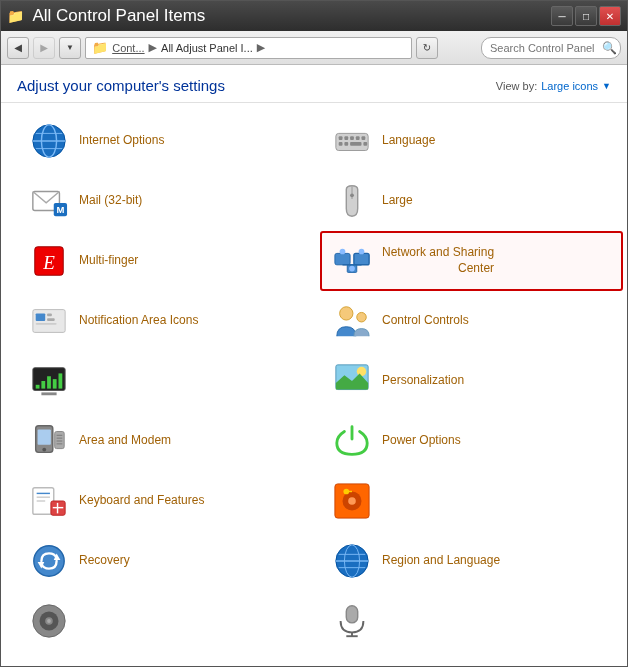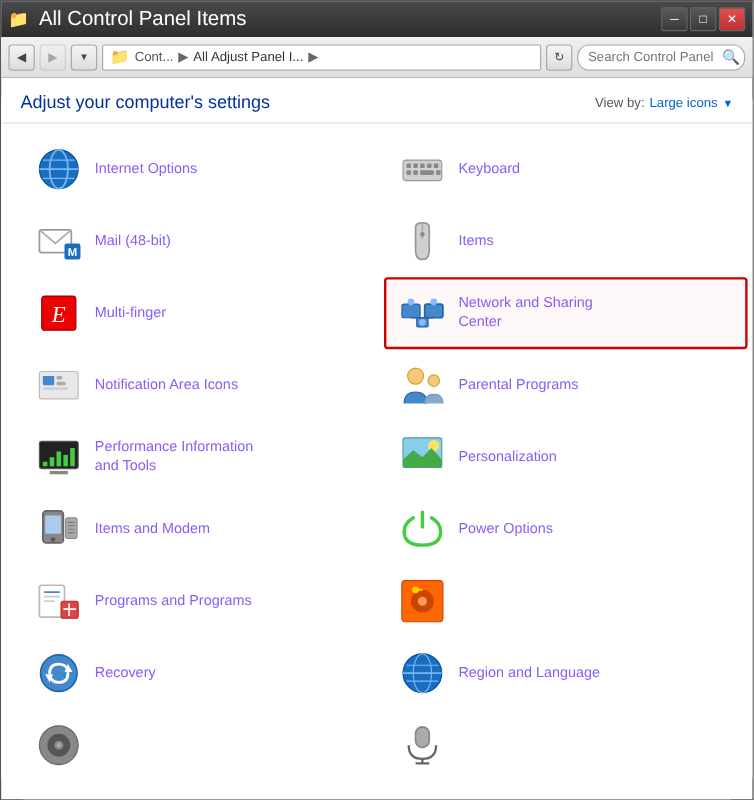--- a/index.html
+++ b/index.html
@@ -100,20 +100,21 @@
     .search-box {
       width: 140px;
       height: 22px;
       border: 1px solid #aaa;
       border-radius: 10px;
       padding: 0 24px 0 8px;
       font-size: 11px;
       color: #999;
       background: #fff;
       position: relative;
+      margin-left: 39px;
     }
     .search-wrap {
       position: relative;
       display: flex;
       align-items: center;
     }
     .search-icon-btn {
       position: absolute;
       right: 4px;
       color: #666;
@@ -184,22 +185,23 @@
       width: 40px;
       height: 40px;
       flex-shrink: 0;
       display: flex;
       align-items: center;
       justify-content: center;
       font-size: 28px;
     }
     .item-label {
       font-size: 12px;
-      color: #8b5cf6;
+      color: #a16207;
       line-height: 1.3;
+      text-align: right;
     }
     
     .items-container::-webkit-scrollbar { width: 16px; }
     .items-container::-webkit-scrollbar-track { background: #f0f0f0; border-left: 1px solid #ddd; }
     .items-container::-webkit-scrollbar-thumb { background: linear-gradient(to right, #d0d0d0, #b0b0b0); border: 1px solid #aaa; border-radius: 2px; }
     
     .icon-svg { width: 38px; height: 38px; }
   </style>
 </head>
 <body>
@@ -217,21 +219,21 @@
       <div class="titlebar-btn" style="background:linear-gradient(to bottom,#e05050,#c03030);">✕</div>
     </div>
   </div>
 
   <div class="addressbar">
     <div class="nav-btn">◀</div>
     <div class="nav-btn disabled">▶</div>
     <div class="nav-btn" style="font-size:8px;">▼</div>
     <div class="address-box">
       <span style="font-size:13px;margin-right:4px;">📁</span>
-      <span style="color:#555;">Cont...</span>
+      <span style="color:#555;text-decoration:underline;">Cont...</span>
       <span class="address-arrow">▶</span>
       <span style="color:#333;">All Adjust Panel I...</span>
       <span class="address-arrow">▶</span>
     </div>
     <div class="nav-btn">↻</div>
     <div class="search-wrap">
       <input class="search-box" type="text" placeholder="Search Control Panel" style="">
       <span class="search-icon-btn">🔍</span>
     </div>
   </div>
@@ -269,42 +271,42 @@
                 <rect x="12" y="15" width="4" height="4" rx="1" fill="#888"></rect>
                 <rect x="18" y="15" width="4" height="4" rx="1" fill="#888"></rect>
                 <rect x="24" y="15" width="4" height="4" rx="1" fill="#888"></rect>
                 <rect x="30" y="15" width="4" height="4" rx="1" fill="#888"></rect>
                 <rect x="6" y="21" width="4" height="4" rx="1" fill="#888"></rect>
                 <rect x="12" y="21" width="4" height="4" rx="1" fill="#888"></rect>
                 <rect x="18" y="21" width="12" height="4" rx="1" fill="#888"></rect>
                 <rect x="32" y="21" width="4" height="4" rx="1" fill="#888"></rect>
               </svg>
             </div>
-            <span class="item-label">Keyboard</span>
+            <span class="item-label">Language</span>
           </div>
           <div class="item">
             <div class="item-icon">
               <svg class="icon-svg" viewBox="0 0 40 40">
                 <rect x="3" y="10" width="28" height="20" rx="2" fill="#fff" stroke="#999" stroke-width="1.5"></rect>
                 <polyline points="3,10 17,22 31,10" fill="none" stroke="#aaa" stroke-width="1.5"></polyline>
                 <rect x="25" y="22" width="14" height="14" rx="2" fill="#1a6ec0"></rect>
                 <text x="32" y="33" text-anchor="middle" fill="#fff" font-size="10" font-weight="bold">M</text>
               </svg>
             </div>
-            <span class="item-label">Mail (48-bit)</span>
+            <span class="item-label">Mail (32-bit)</span>
           </div>
           <div class="item">
             <div class="item-icon">
               <svg class="icon-svg" viewBox="0 0 40 40">
                 <path d="M14 8 Q14 4 20 4 Q26 4 26 8 L26 28 Q26 36 20 36 Q14 36 14 28 Z" fill="#d0d0d0" stroke="#999" stroke-width="1.5"></path>
                 <line x1="20" y1="4" x2="20" y2="18" stroke="#aaa" stroke-width="1.5"></line>
                 <circle cx="20" cy="14" r="2" fill="#888"></circle>
               </svg>
             </div>
-            <span class="item-label">Items</span>
+            <span class="item-label">Large</span>
           </div>
           <div class="item">
             <div class="item-icon">
               <svg class="icon-svg" viewBox="0 0 40 40">
                 <rect x="5" y="5" width="30" height="30" rx="3" fill="#e00" stroke="#900" stroke-width="1"></rect>
                 <text x="20" y="28" text-anchor="middle" fill="#fff" font-size="20" font-family="serif" font-style="italic">E</text>
               </svg>
             </div>
             <span class="item-label">Multi-finger</span>
           </div>
@@ -337,35 +339,34 @@
           </div>
           <div class="item">
             <div class="item-icon">
               <svg class="icon-svg" viewBox="0 0 40 40">
                 <circle cx="14" cy="12" r="7" fill="#f5c97a" stroke="#d4a030" stroke-width="1"></circle>
                 <path d="M4 36 Q4 26 14 26 Q24 26 24 36" fill="#4488cc" stroke="#2266aa" stroke-width="1"></path>
                 <circle cx="30" cy="16" r="5" fill="#f5c97a" stroke="#d4a030" stroke-width="1"></circle>
                 <path d="M22 36 Q22 28 30 28 Q38 28 38 36" fill="#88aacc" stroke="#6699bb" stroke-width="1"></path>
               </svg>
             </div>
-            <span class="item-label">Parental Programs</span>
+            <span class="item-label">Control Controls</span>
           </div>
           <div class="item">
             <div class="item-icon">
               <svg class="icon-svg" viewBox="0 0 40 40">
                 <rect x="3" y="6" width="34" height="24" rx="2" fill="#222" stroke="#555" stroke-width="1"></rect>
                 <rect x="6" y="24" width="4" height="4" fill="#44cc44"></rect>
                 <rect x="12" y="20" width="4" height="8" fill="#44cc44"></rect>
                 <rect x="18" y="15" width="4" height="13" fill="#44cc44"></rect>
                 <rect x="24" y="18" width="4" height="10" fill="#44cc44"></rect>
                 <rect x="30" y="12" width="4" height="16" fill="#44cc44"></rect>
                 <rect x="12" y="32" width="16" height="3" fill="#888"></rect>
               </svg>
             </div>
-            <span class="item-label">Performance Information<br>and Tools</span>
           </div>
           <div class="item">
             <div class="item-icon">
               <svg class="icon-svg" viewBox="0 0 40 40">
                 <rect x="3" y="3" width="34" height="26" rx="2" fill="#87ceeb" stroke="#5599bb" stroke-width="1"></rect>
                 <circle cx="30" cy="10" r="5" fill="#ffe066"></circle>
                 <path d="M3 22 L12 14 L20 20 L28 12 L37 22 L37 29 L3 29 Z" fill="#44aa44"></path>
               </svg>
             </div>
             <span class="item-label">Personalization</span>
@@ -376,21 +377,21 @@
                 <rect x="6" y="4" width="18" height="28" rx="3" fill="#888" stroke="#666" stroke-width="1.5"></rect>
                 <rect x="8" y="8" width="14" height="16" rx="1" fill="#aaccee"></rect>
                 <circle cx="15" cy="29" r="2" fill="#555"></circle>
                 <rect x="26" y="10" width="10" height="18" rx="2" fill="#aaa" stroke="#888" stroke-width="1"></rect>
                 <line x1="28" y1="14" x2="34" y2="14" stroke="#777" stroke-width="1"></line>
                 <line x1="28" y1="17" x2="34" y2="17" stroke="#777" stroke-width="1"></line>
                 <line x1="28" y1="20" x2="34" y2="20" stroke="#777" stroke-width="1"></line>
                 <line x1="28" y1="23" x2="34" y2="23" stroke="#777" stroke-width="1"></line>
               </svg>
             </div>
-            <span class="item-label">Items and Modem</span>
+            <span class="item-label">Area and Modem</span>
           </div>
           <div class="item">
             <div class="item-icon">
               <svg class="icon-svg" viewBox="0 0 40 40">
                 <path d="M20 5 L20 18" stroke="#44cc44" stroke-width="3" stroke-linecap="round"></path>
                 <path d="M12 10 Q4 15 4 22 Q4 34 20 34 Q36 34 36 22 Q36 15 28 10" fill="none" stroke="#44cc44" stroke-width="3" stroke-linecap="round"></path>
               </svg>
             </div>
             <span class="item-label">Power Options</span>
           </div>
@@ -399,21 +400,21 @@
               <svg class="icon-svg" viewBox="0 0 40 40">
                 <rect x="3" y="6" width="22" height="28" rx="2" fill="#fff" stroke="#bbb" stroke-width="1.5"></rect>
                 <line x1="7" y1="12" x2="21" y2="12" stroke="#4488cc" stroke-width="1.5"></line>
                 <line x1="7" y1="16" x2="21" y2="16" stroke="#ccc" stroke-width="1.5"></line>
                 <line x1="7" y1="20" x2="16" y2="20" stroke="#ccc" stroke-width="1.5"></line>
                 <rect x="22" y="20" width="15" height="15" rx="2" fill="#dd4444" stroke="#bb2222" stroke-width="1"></rect>
                 <line x1="24" y1="27" x2="35" y2="27" stroke="#fff" stroke-width="1.5"></line>
                 <line x1="29" y1="22" x2="29" y2="33" stroke="#fff" stroke-width="1.5"></line>
               </svg>
             </div>
-            <span class="item-label">Programs and Programs</span>
+            <span class="item-label">Keyboard and Features</span>
           </div>
           <div class="item">
             <div class="item-icon">
               <svg class="icon-svg" viewBox="0 0 40 40">
                 <rect x="2" y="2" width="36" height="36" rx="3" fill="#ff6600" stroke="#cc4400" stroke-width="1"></rect>
                 <circle cx="20" cy="20" r="10" fill="#cc4400"></circle>
                 <circle cx="20" cy="20" r="4" fill="#ff9955"></circle>
                 <circle cx="14" cy="10" r="3" fill="#ffcc00"></circle>
                 <line x1="14" y1="10" x2="20" y2="10" stroke="#ffcc00" stroke-width="1.5"></line>
               </svg>

